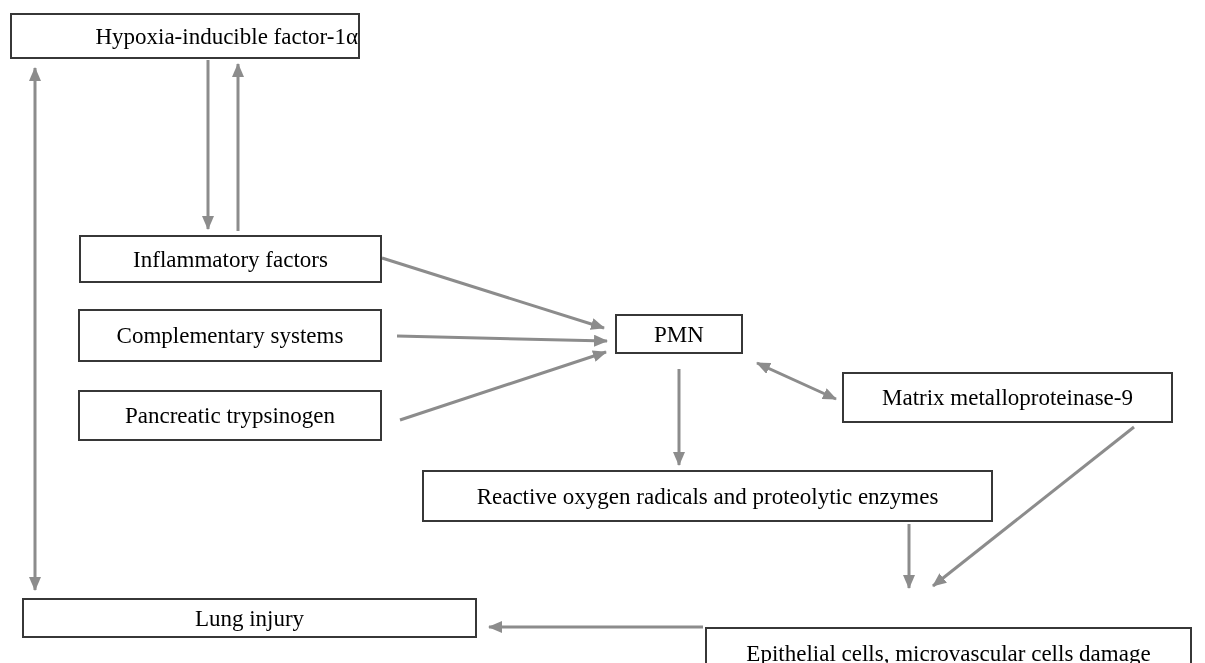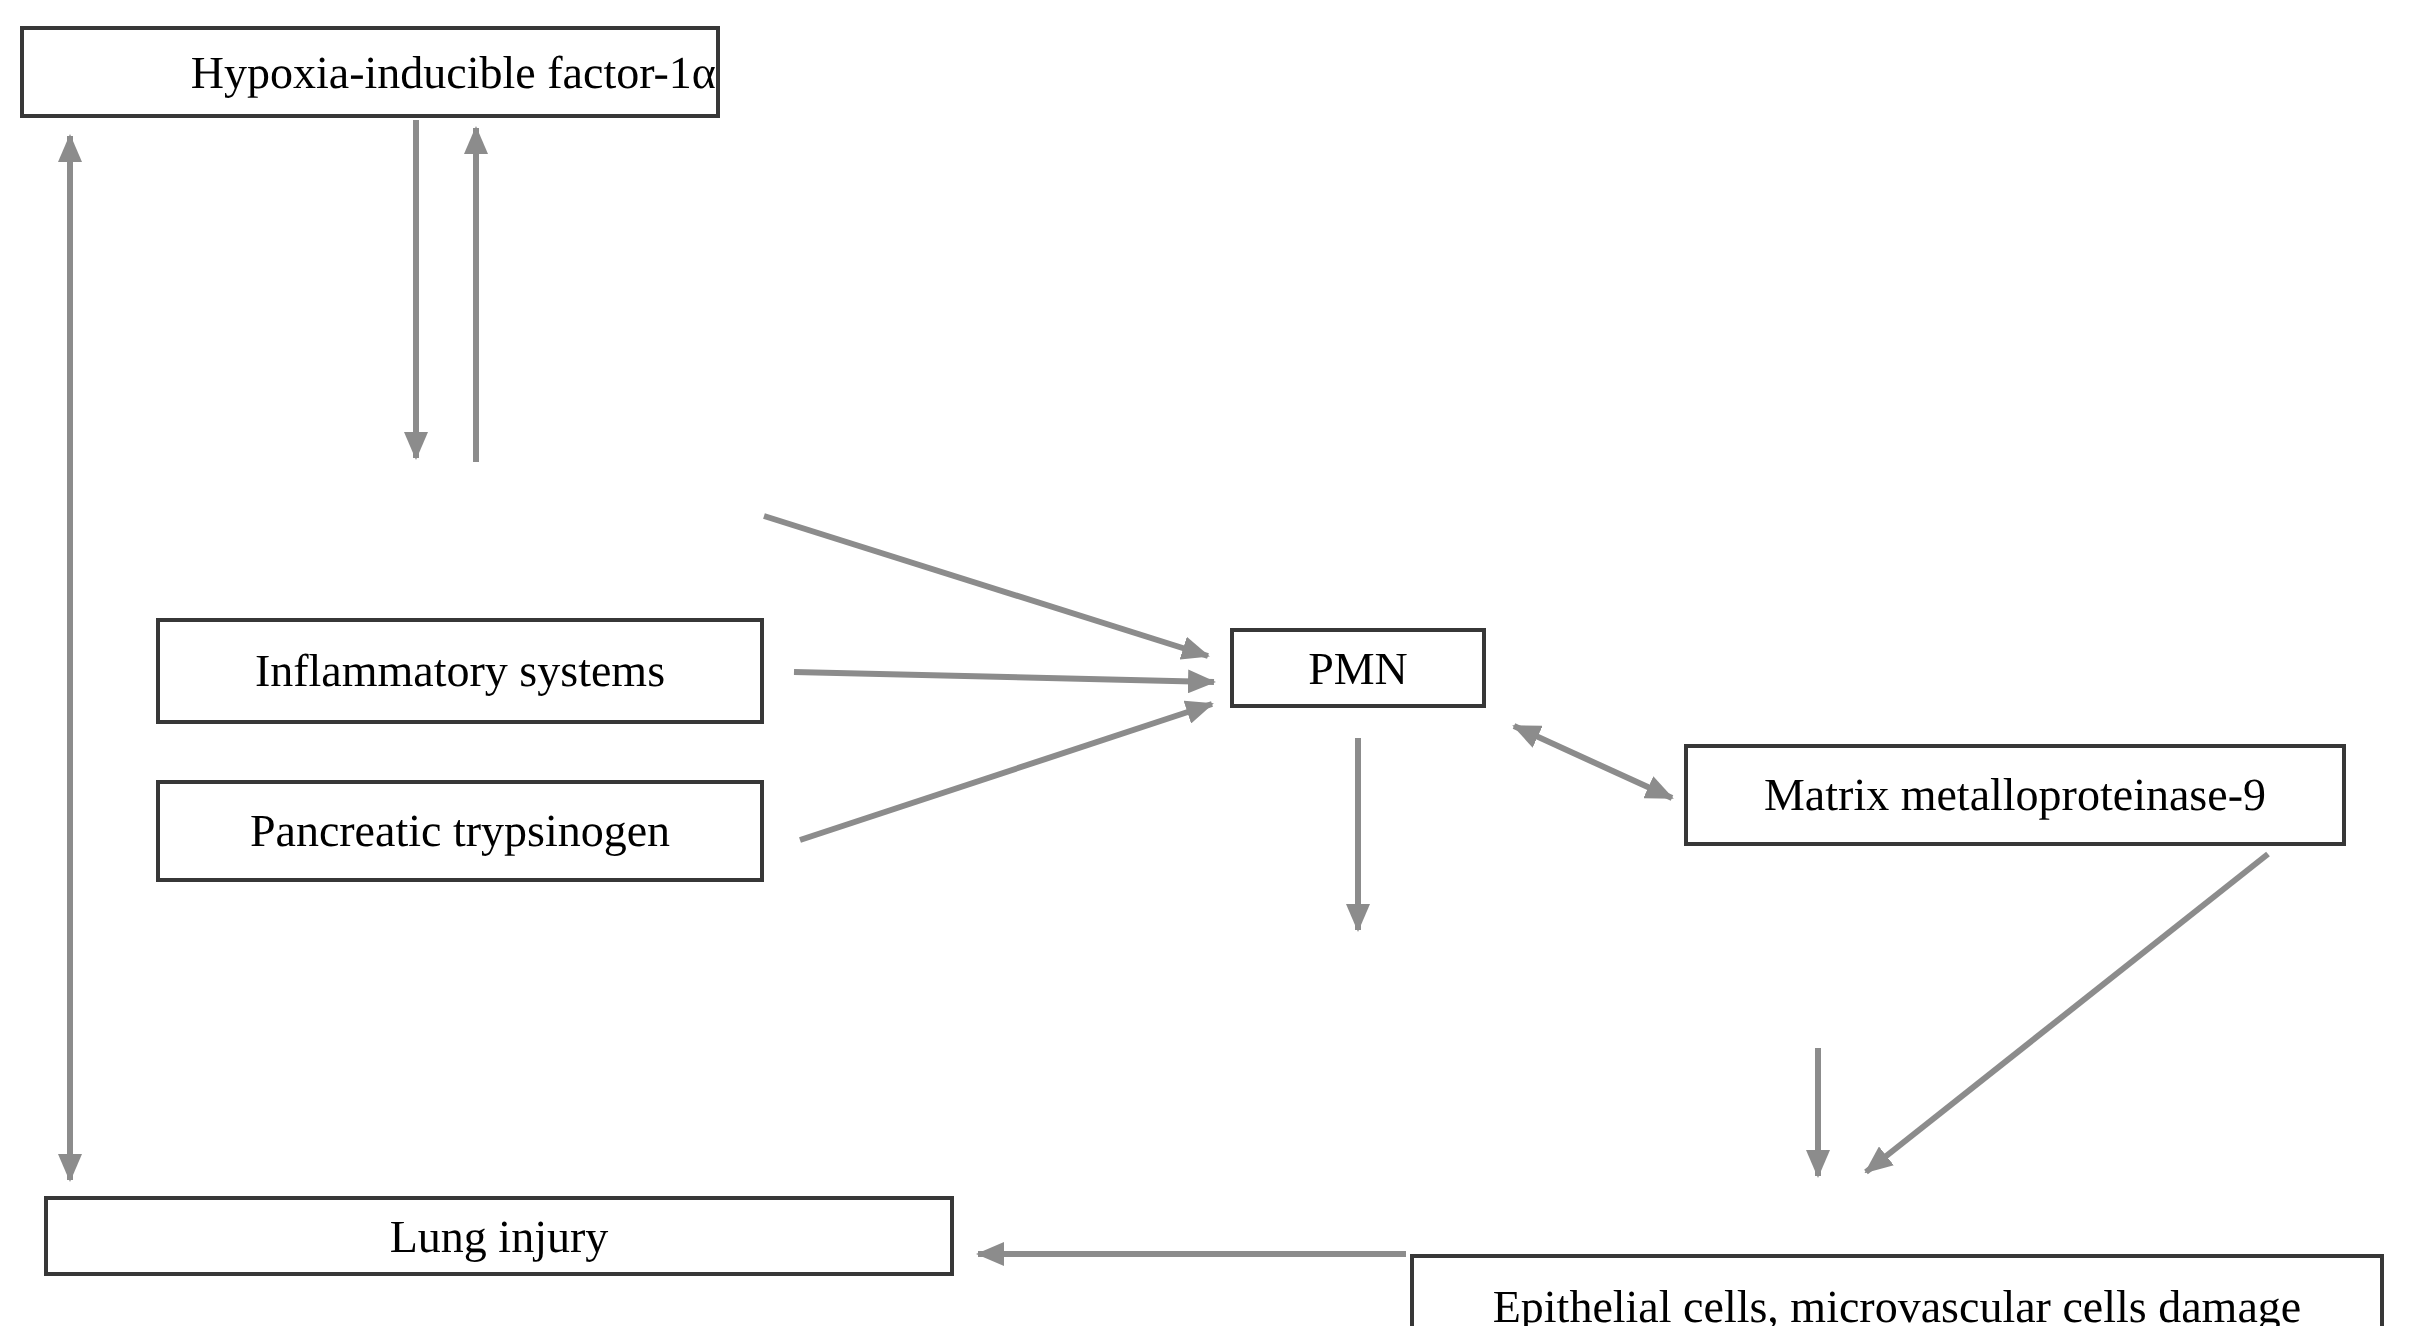--- a/index.html
+++ b/index.html
@@ -77,37 +77,43 @@
     <line x1="679" y1="369" x2="679" y2="465" marker-end="url(#ah)"></line>
     <line x1="1134" y1="427" x2="933" y2="586" marker-end="url(#ah)"></line>
     <line x1="909" y1="524" x2="909" y2="588" marker-end="url(#ah)"></line>
     <line x1="703" y1="627" x2="489" y2="627" marker-end="url(#ah)"></line>
   </svg>
 
   <div class="node node-hif">
     <span>Hypoxia-inducible factor-1α</span>
   </div>
 
+  <div class="node node-inflammatory">
+    <span>Inflammatory factors</span>
+  </div>
 
   <div class="node node-complementary">
-    <span>Inflammatory systems</span>
+    <span>Complementary systems</span>
   </div>
 
   <div class="node node-pancreatic">
     <span>Pancreatic trypsinogen</span>
   </div>
 
   <div class="node node-pmn">
     <span>PMN</span>
   </div>
 
   <div class="node node-mmp9">
     <span>Matrix metalloproteinase-9</span>
   </div>
 
+  <div class="node node-ros">
+    <span>Reactive oxygen radicals and proteolytic enzymes</span>
+  </div>
 
   <div class="node node-epithelial">
     <span>Epithelial cells, microvascular cells damage</span>
   </div>
 
   <div class="node node-lung">
     <span>Lung injury</span>
   </div>
 
 </div>

